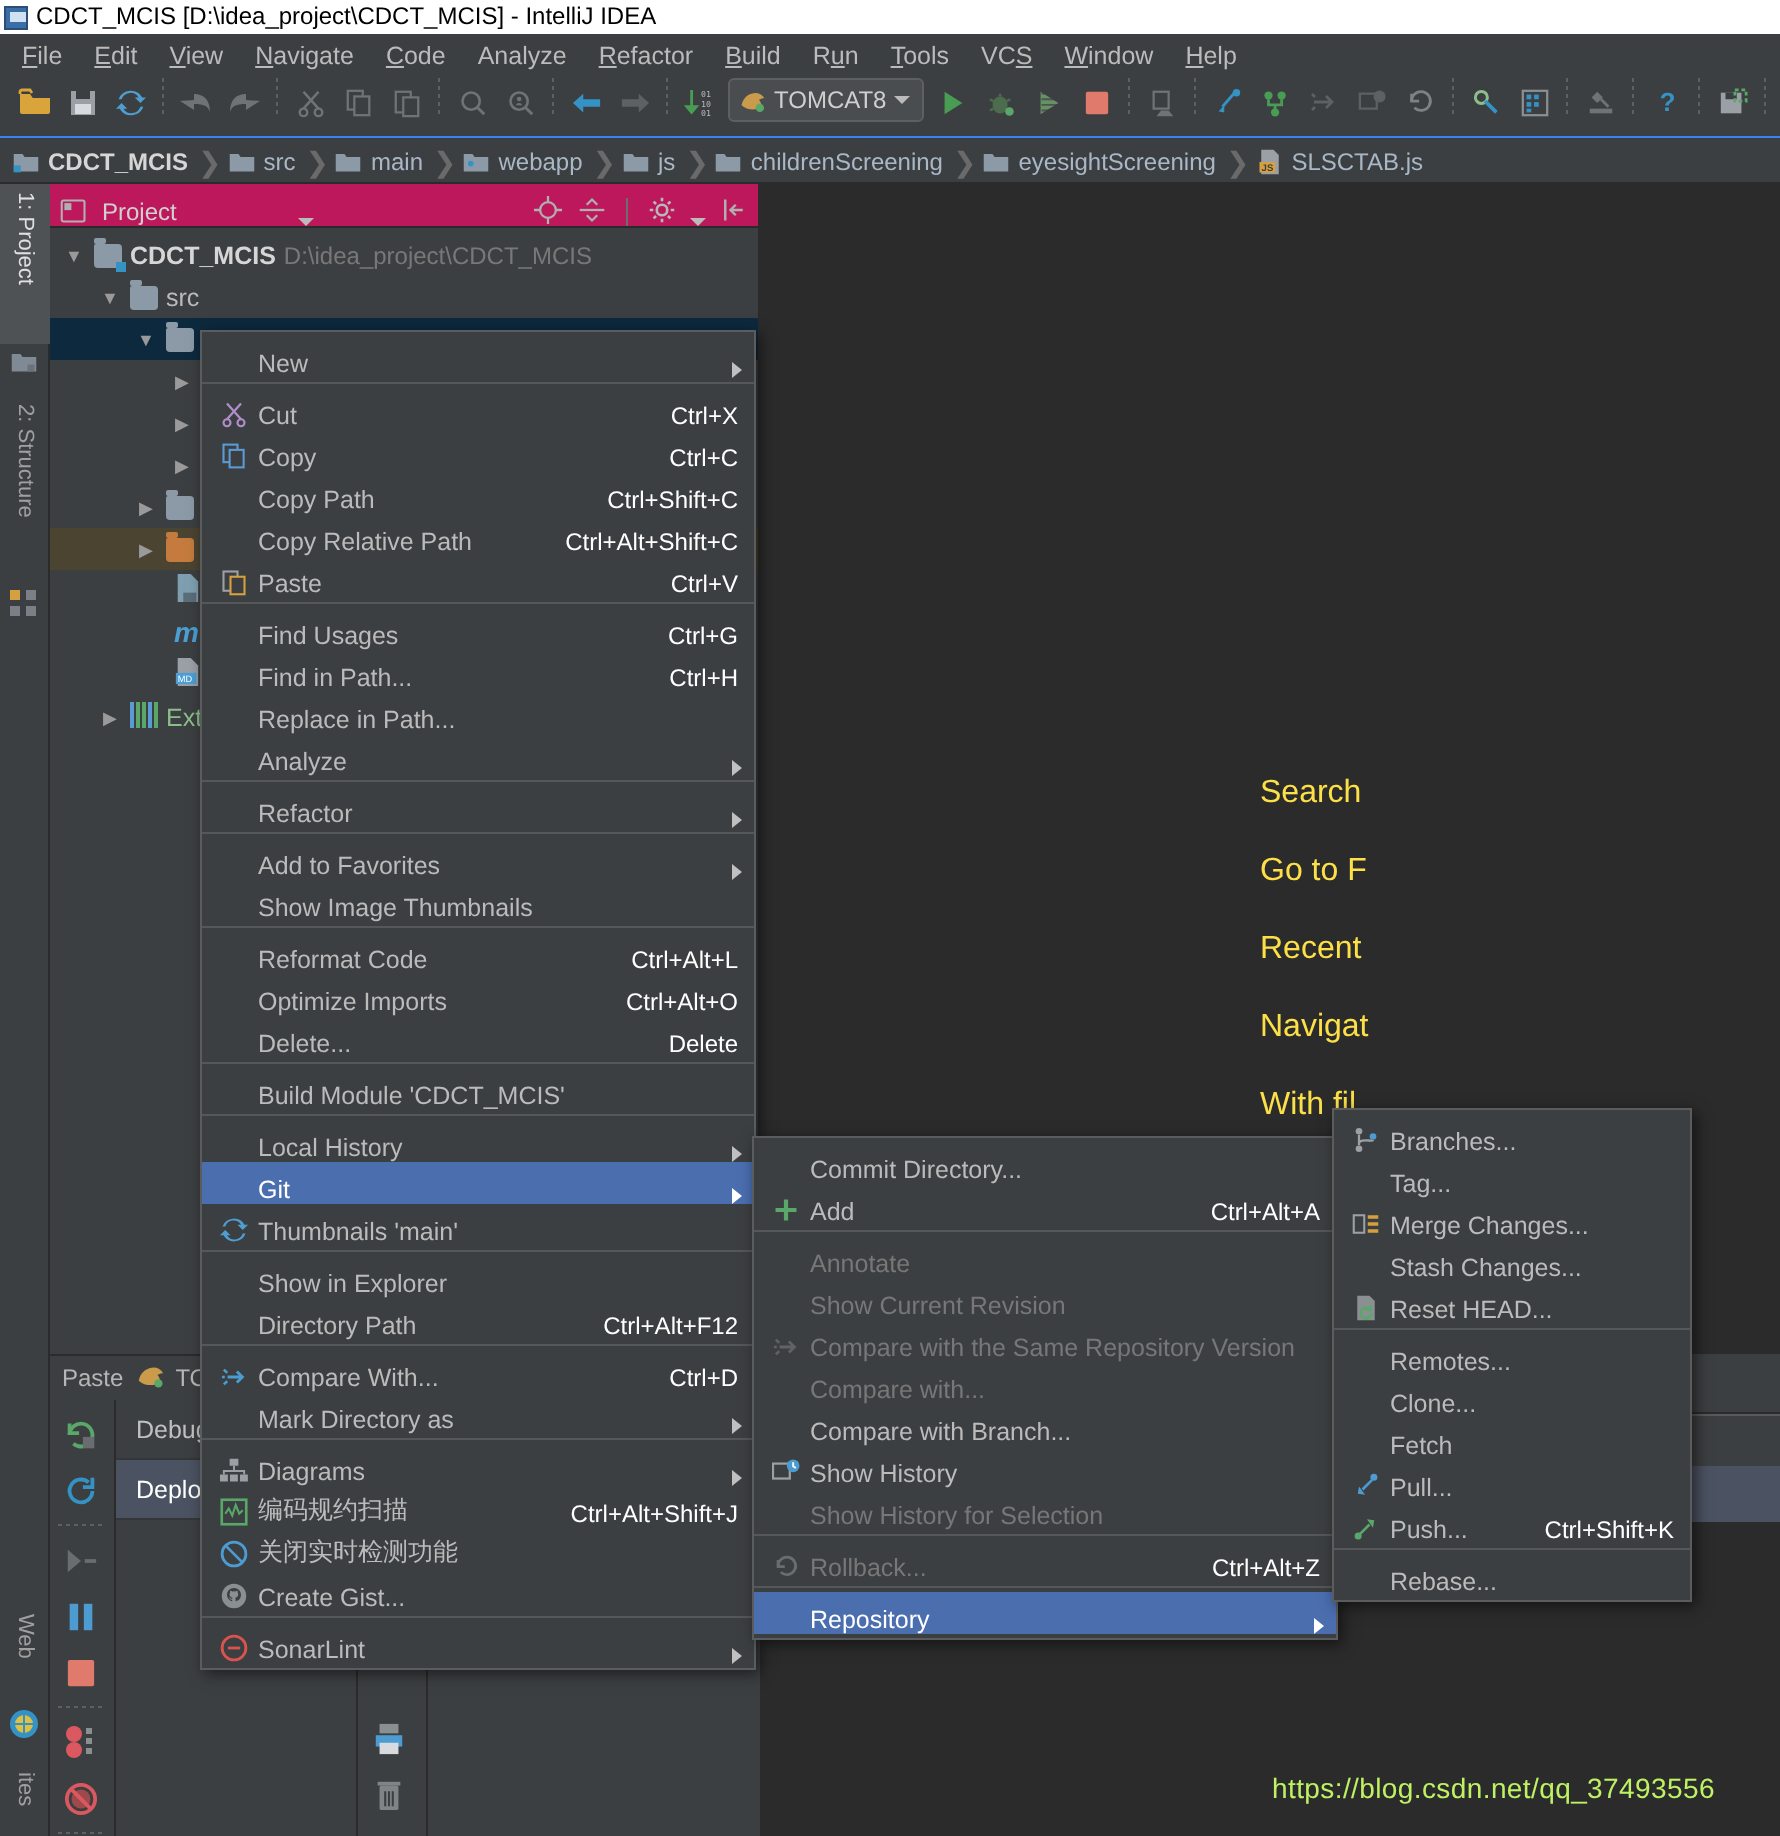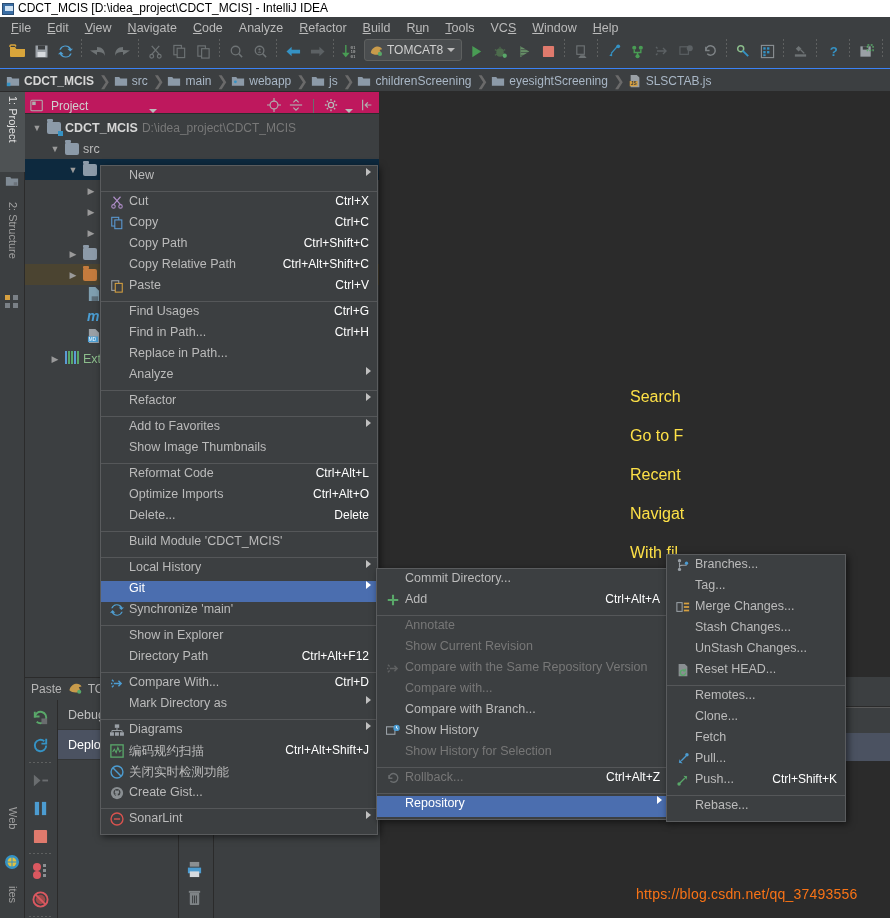--- a/index.html
+++ b/index.html
@@ -140,30 +140,30 @@
   .dbg-rest{ flex:1; background:#3c3f41; }
 
   
   .rp1{ position:absolute; left:380px; top:677px; width:510px; height:29px; background:#3c3f41; }
   .rp2{ position:absolute; left:380px; top:707px; width:510px; height:31px; background:#3c3f41; border-top:1px solid #5a5a5a;}
   .rp3{ position:absolute; left:380px; top:733px; width:510px; height:28px; background:#4b5261; }
 
   
   .watermark{
     position:absolute; left:636px; top:886px;
-    color:#f97316; font-size:14px; letter-spacing:.2px;
+    color:#bef264; font-size:14px; letter-spacing:.2px;
   }
 
   
   .menu{
     position:absolute; background:#3c3f41; border:1px solid #5a5c5e;
     box-shadow:2px 2px 7px rgba(0,0,0,.55); padding:2px 0; z-index:50;
   }
   .menu .row{
-    height:21px; display:flex; align-items:flex-start; position:relative;
+    height:21px; display:flex; align-items:flex-end; position:relative;
     padding:0 0 0 6px; font-size:12.5px; color:#bbbbbb; white-space:nowrap;
   }
   .menu .row.sel{ background:#4b6eaf; color:#ffffff; }
   .menu .row.dis{ color:#777777; }
   .menu .row .mi-icon{ width:20px; height:16px; flex:none; display:flex; align-items:center; justify-content:center; margin-right:2px; }
   .menu .row .mi-label{ flex:1; }
   .menu .row .mi-key{ color:#ffffff; font-size:12px; padding-left:18px; padding-right:8px; }
   .menu .row .mi-arrow{ position:absolute; right:6px; width:0;height:0;
     border-top:4px solid transparent;border-bottom:4px solid transparent;border-left:5px solid #c0c0c0; }
   .menu .row.sel .mi-arrow{ border-left-color:#ffffff; }
@@ -882,21 +882,21 @@
       <span class="mi-label">Git</span>
       <span class="mi-arrow"></span>
     </div>
     <div class="row">
       <span class="mi-icon">
         <svg width="14" height="14" viewBox="0 0 16 16">
             <path d="M3 6a5 5 0 0 1 9-1l-2 0 3 3 3-3-2 0A7 7 0 0 0 1.4 6z" fill="#4f9ed1"></path>
             <path d="M13 10a5 5 0 0 1-9 1l2 0-3-3-3 3 2 0a7 7 0 0 0 12.6-1z" fill="#4f9ed1"></path>
           </svg>
       </span>
-      <span class="mi-label">Synchronize 'main'</span>
+      <span class="mi-label">Thumbnails 'main'</span>
     </div>
     <div class="sepline"></div>
 
     <div class="row">
       <span class="mi-icon"></span>
       <span class="mi-label">Show in Explorer</span>
     </div>
     <div class="row">
       <span class="mi-icon"></span>
       <span class="mi-label">Directory Path</span>
@@ -1074,24 +1074,20 @@
             <rect x="9" y="11" width="6" height="2" fill="#d6a040"></rect>
           </svg>
       </span>
       <span class="mi-label">Merge Changes...</span>
     </div>
     <div class="row">
       <span class="mi-icon"></span>
       <span class="mi-label">Stash Changes...</span>
     </div>
     <div class="row">
-      <span class="mi-icon"></span>
-      <span class="mi-label">UnStash Changes...</span>
-    </div>
-    <div class="row">
       <span class="mi-icon">
         <svg width="14" height="14" viewBox="0 0 16 16">
             <path d="M3 1h7l3 3v11H3z" fill="#8a8f92"></path>
             <path d="M11 11a3 3 0 1 1-1-2.2" stroke="#59a869" stroke-width="1.6" fill="none"></path>
             <path d="M10.5 6.5v2.5H8" stroke="#59a869" stroke-width="1.5" fill="none"></path>
           </svg>
       </span>
       <span class="mi-label">Reset HEAD...</span>
     </div>
     <div class="sepline"></div>

